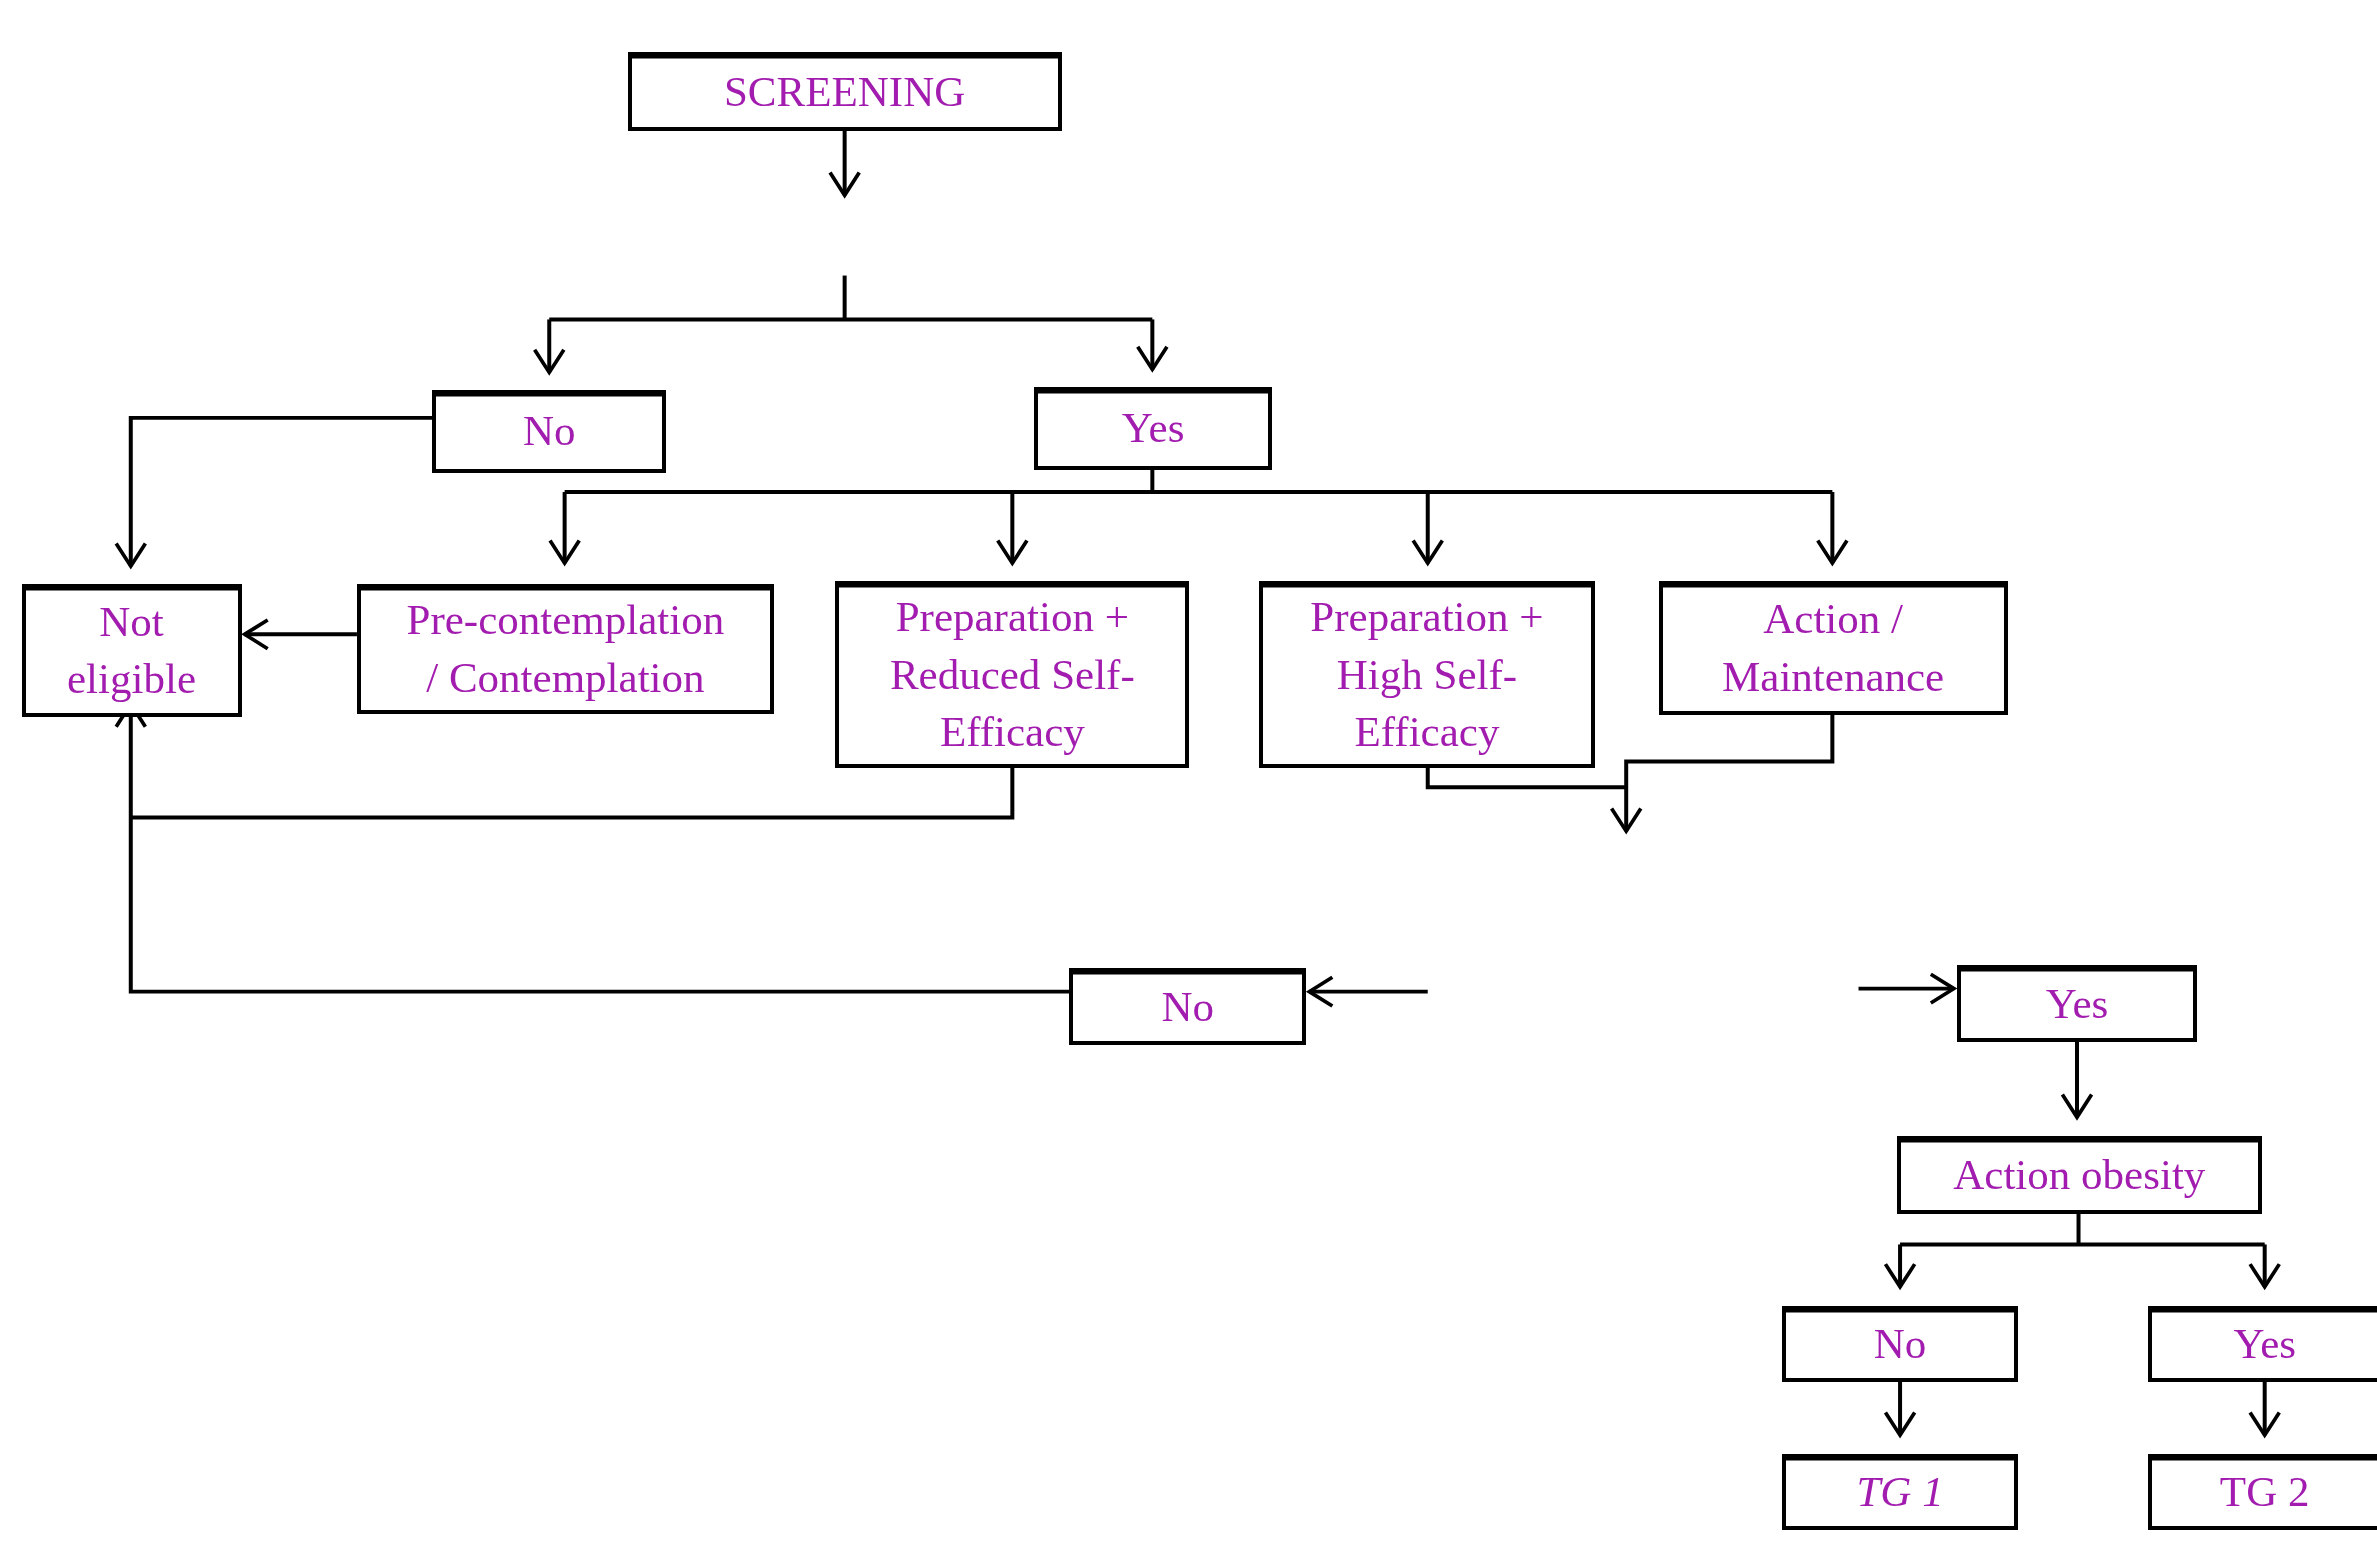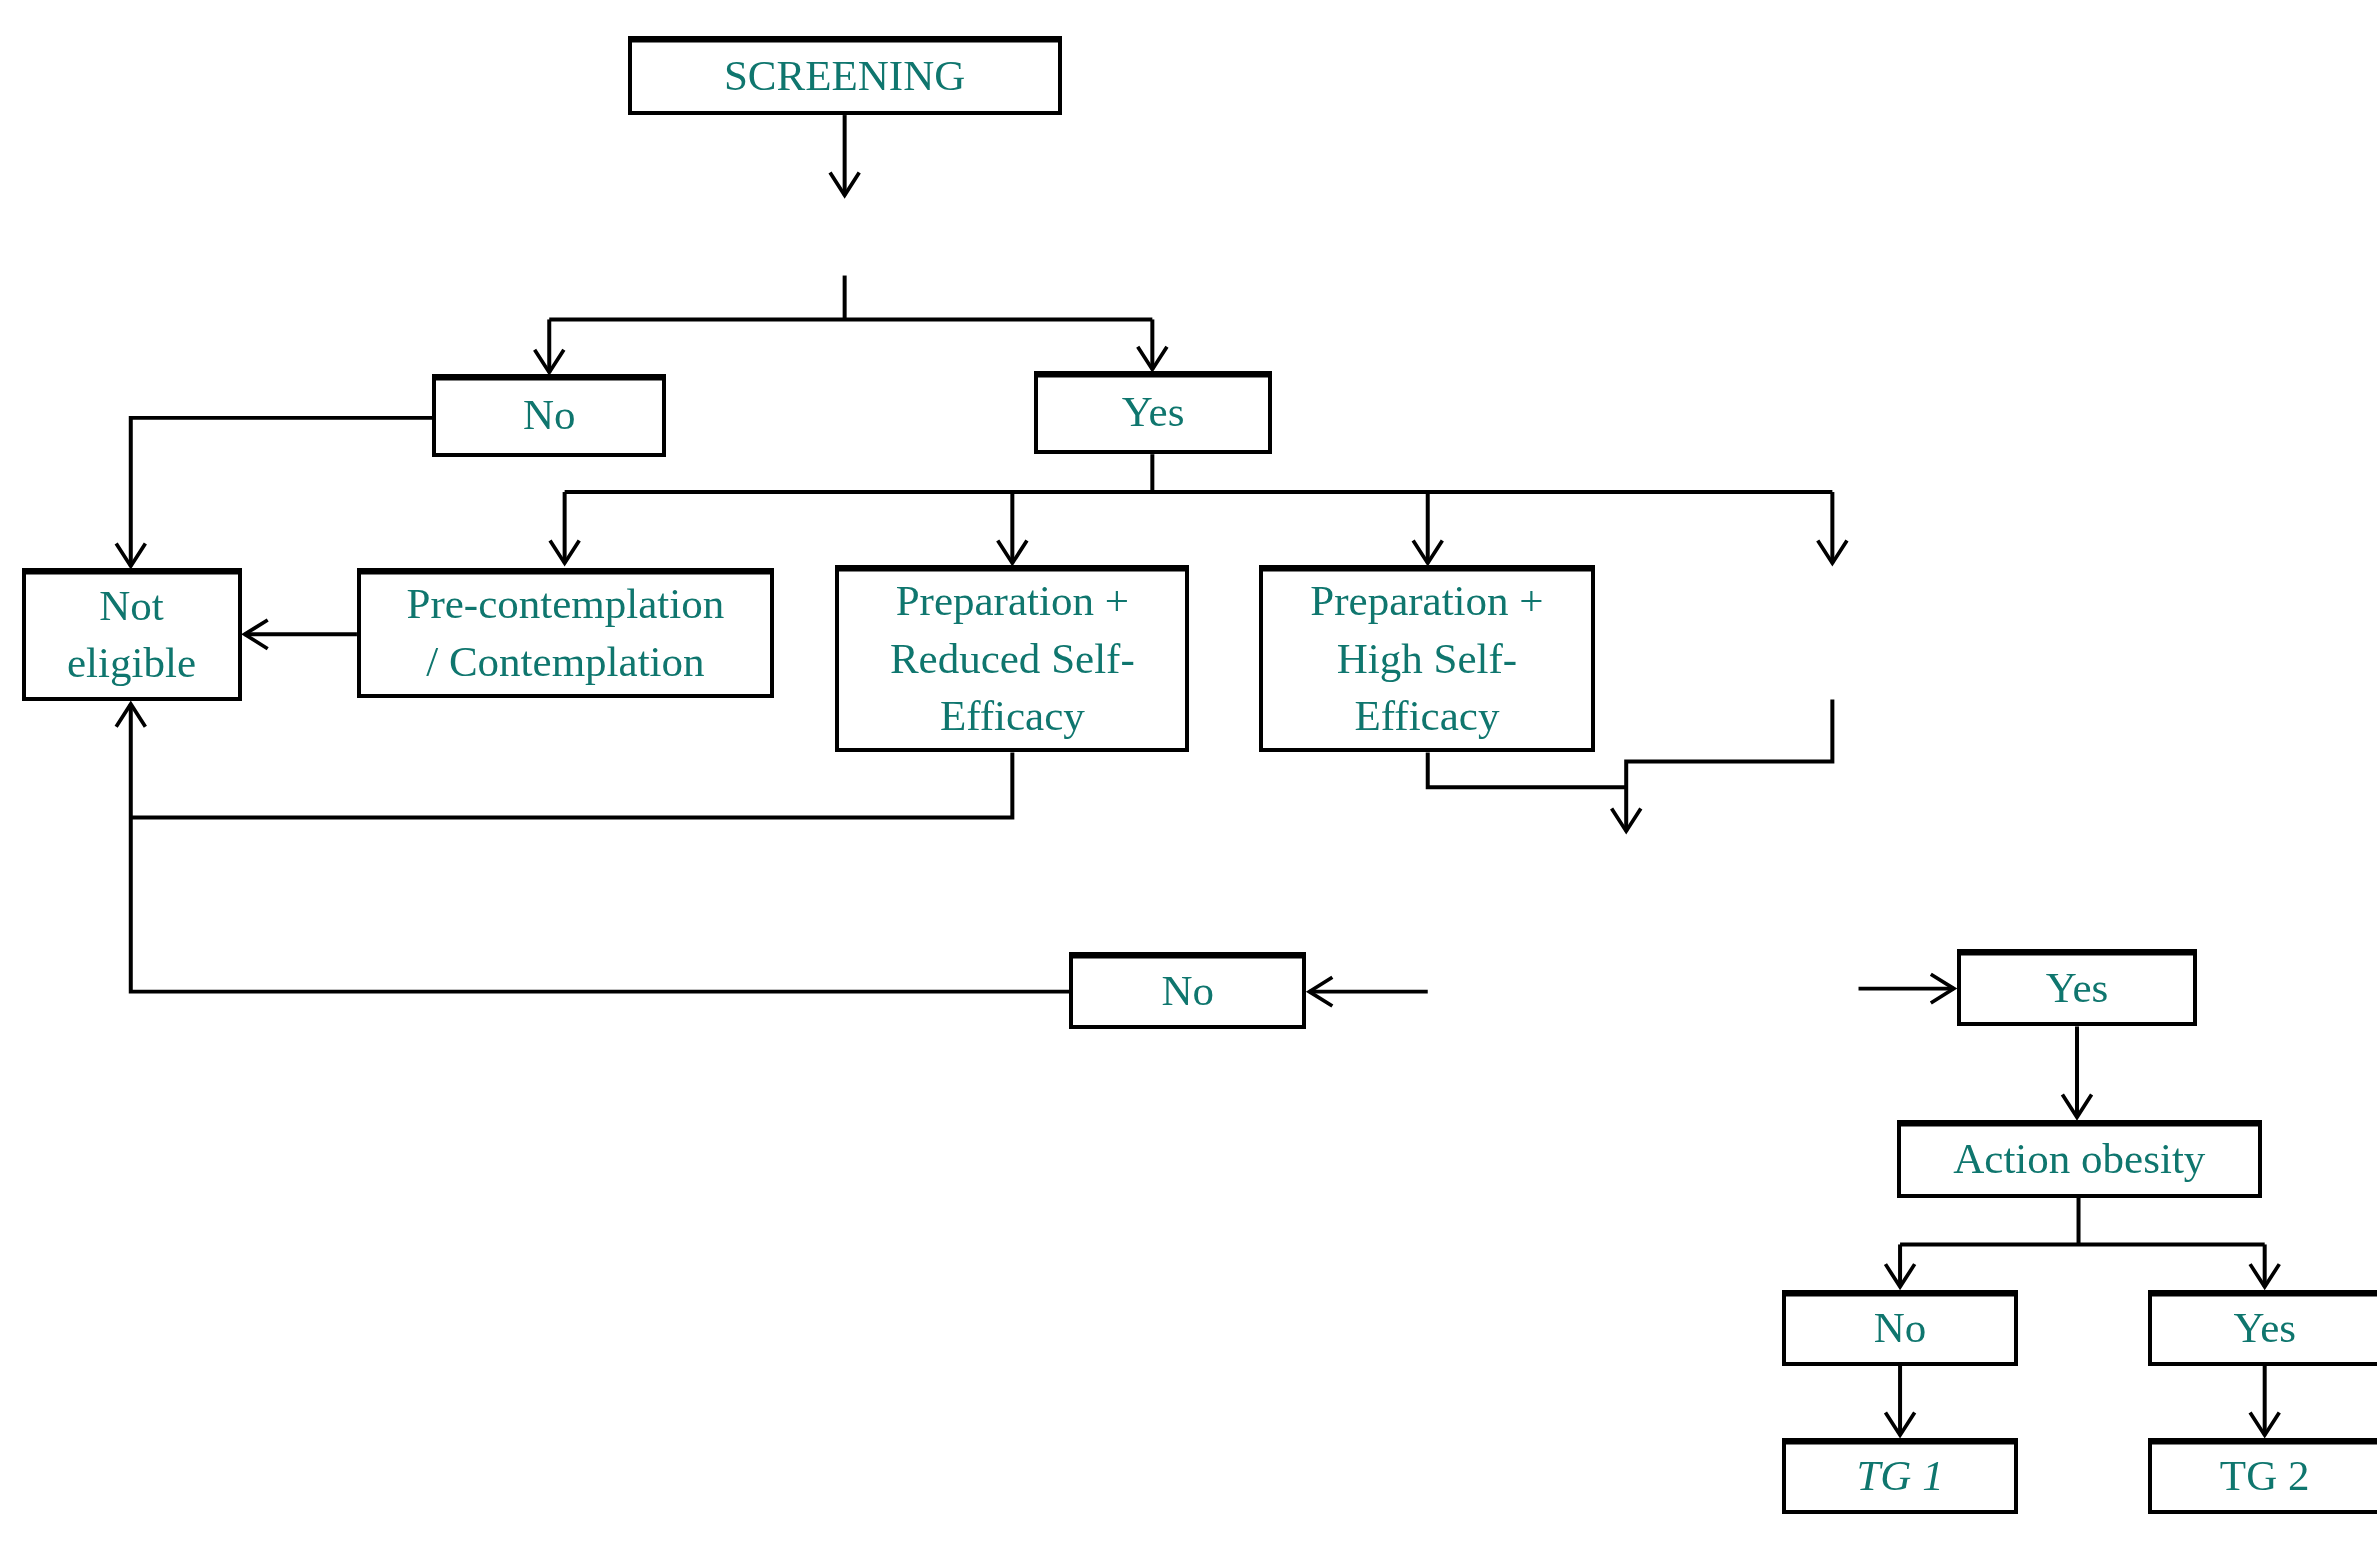--- a/index.html
+++ b/index.html
@@ -29,24 +29,25 @@
     position: absolute;
     box-sizing: border-box;
     background: #ffffff;
     border: 0.17vw solid #000000;
     box-shadow: inset 0 0.10vw 0 #000000;
     display: flex;
     align-items: center;
     justify-content: center;
     text-align: center;
     white-space: pre-line;
-    color: #0f766e;
+    color: #a21caf;
     font-size: 1.81vw;
     line-height: 1.40;
     padding: 8px 0.2vw;
+    margin-top: 16px;
   }
   .node.small-pad { line-height: 1.34; }
 </style>
 </head>
 <body>
 
 <div class="stage">
 
   <svg class="edges-layer" viewBox="0 0 1545 1024" preserveAspectRatio="none">
     <defs>
@@ -107,20 +108,22 @@
 / Contemplation</div>
 
   <div class="node small-pad" style="left:35.146%; top:36.426%; width:14.887%; height:12.109%;">Preparation +
 Reduced Self-
 Efficacy</div>
 
   <div class="node small-pad" style="left:52.945%; top:36.426%; width:14.175%; height:12.109%;">Preparation +
 High Self-
 Efficacy</div>
 
+  <div class="node small-pad" style="left:69.773%; top:36.426%; width:14.693%; height:8.691%;">Action /
+Maintenance</div>
 
 
   <div class="node" style="left:44.984%; top:61.426%; width:9.967%; height:4.980%;">No</div>
 
   <div class="node" style="left:82.330%; top:61.230%; width:10.097%; height:4.980%;">Yes</div>
 
   <div class="node" style="left:79.806%; top:72.266%; width:15.340%; height:4.980%;">Action obesity</div>
 
   <div class="node" style="left:74.951%; top:83.203%; width:9.967%; height:4.883%;">No</div>
 

